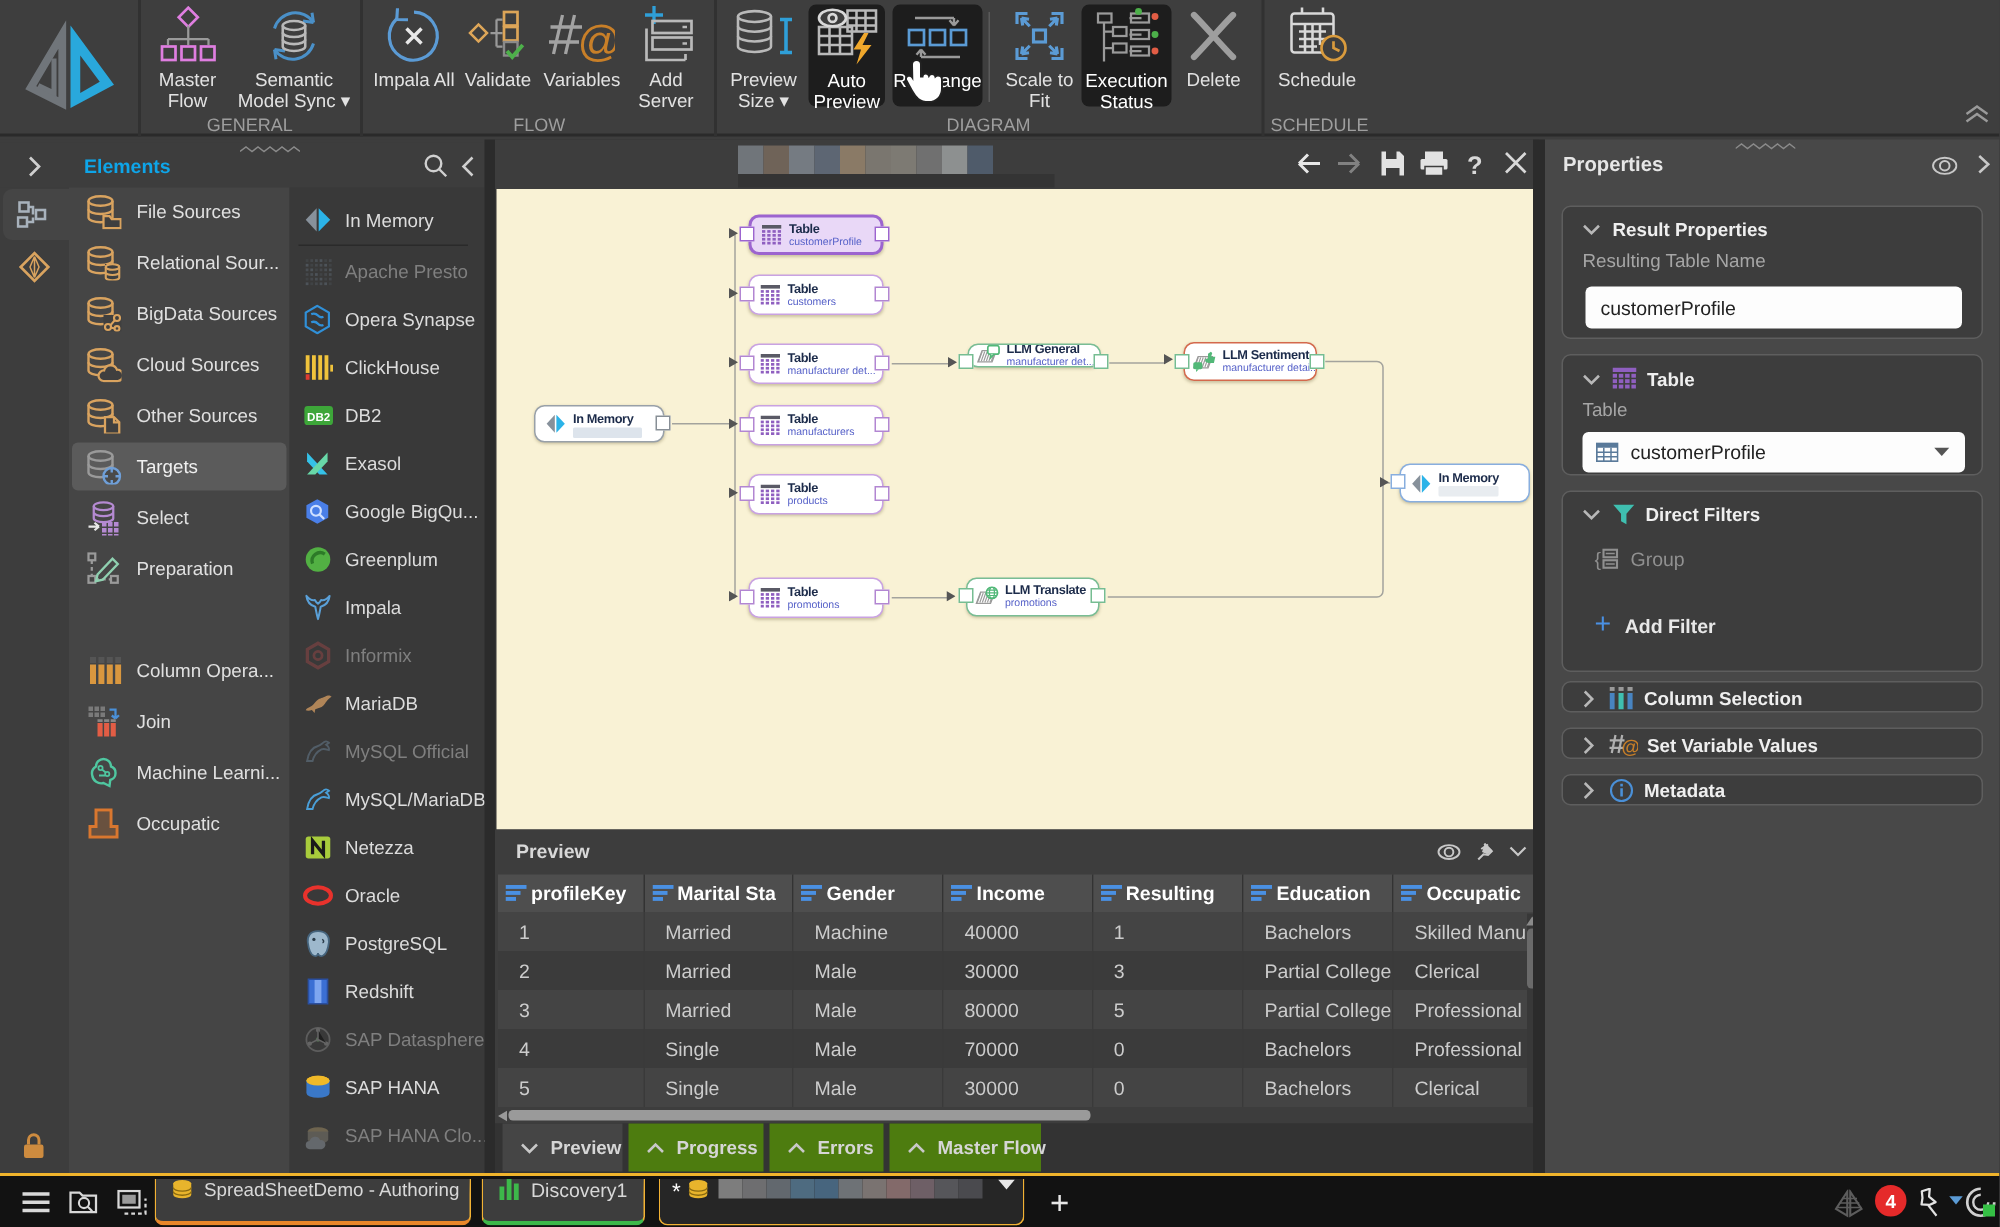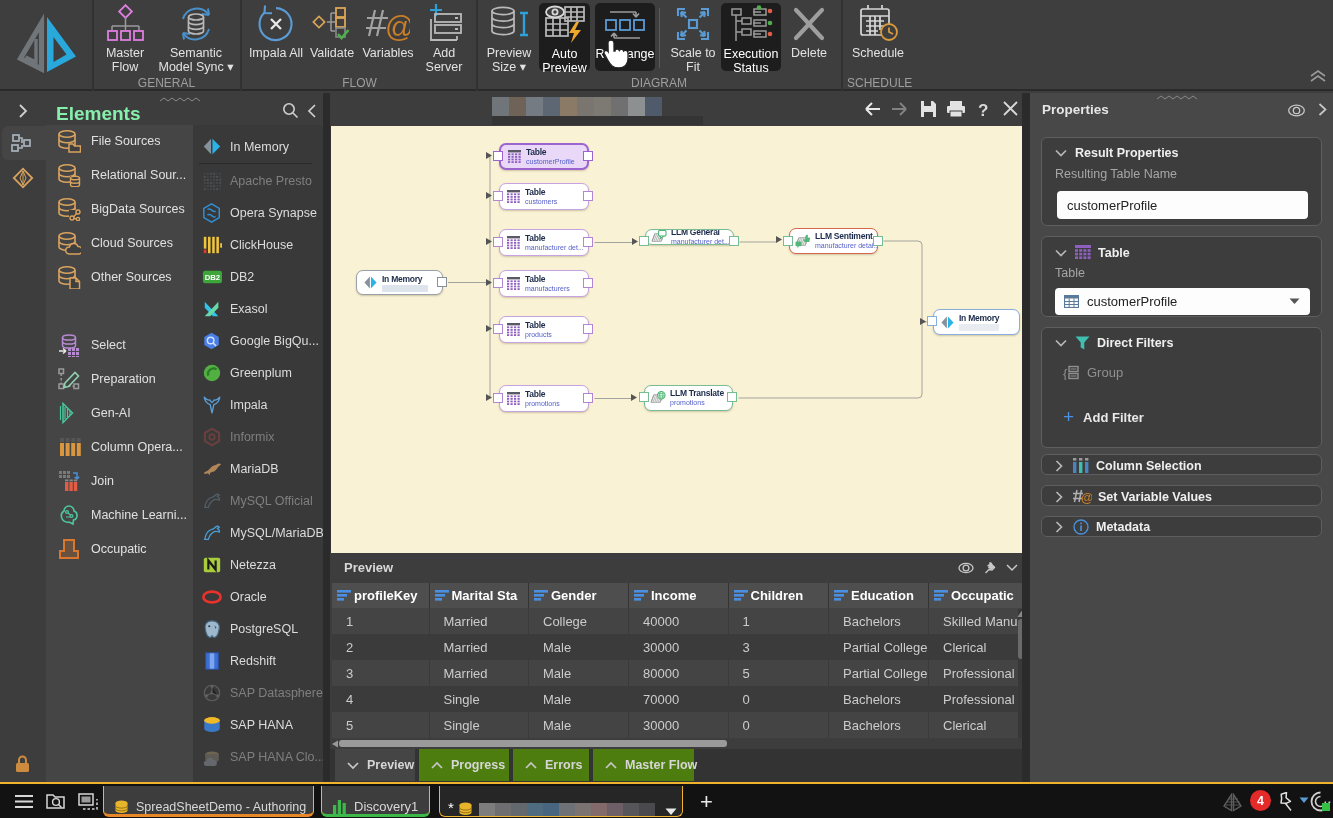--- a/index.html
+++ b/index.html
@@ -54,21 +54,21 @@
 .tab { position:absolute; top:0; height:32px; white-space:nowrap; background:#4d7c0f; color:#d6d6d6; font-size:12.5px; font-weight:bold; display:flex; align-items:center; }
 
 
 #rightpanel { position:absolute; left:1030px; top:93px; width:303px; height:689px; background:#484848; }
 .card { position:absolute; left:11px; width:281px; background:#3d3d3d; border:1px solid #5e5e5e; border-radius:6px; }
 .cardtitle { display:flex; align-items:center; color:#efefef; font-weight:bold; font-size:12.5px; }
 .graylab { color:#a6a6a6; font-size:12.5px; }
 
 
 #taskbar { position:absolute; left:0; top:782px; width:1333px; height:36px; background:#121212; border-top:2px solid #f0b42c; }
-.tbtn { position:absolute; top:2px; height:31px; display:flex; align-items:flex-end; color:#d8d8d8; font-size:13px; white-space:nowrap; overflow:hidden; }
+.tbtn { position:absolute; top:2px; height:31px; display:flex; align-items:flex-start; color:#d8d8d8; font-size:13px; white-space:nowrap; overflow:hidden; }
 </style>
 </head>
 <body>
 <div id="app">
   <div id="ribbon">
 
     <svg class="abs" style="left:13px;top:11px" width="68" height="66" viewBox="0 0 68 66">
       <path d="M28.5 12 L28.5 58 L7.5 47.5 Z" fill="none" stroke="#70757a" stroke-width="5.2" stroke-linejoin="miter"></path>
       <path d="M23 28 L23 51 L12.5 46" fill="none" stroke="#70757a" stroke-width="3.4"></path>
       <path d="M34 6 L34 61 L63 45.5 Z M40.5 26 L40.5 51 L53.5 43.5 Z" fill="#29a8dc" fill-rule="evenodd"></path>
@@ -268,21 +268,21 @@
     </svg>
   </div>
   <div id="leftpanel">
     <div id="lp-head">
       <svg class="abs" style="left:160px;top:2px" width="40" height="5" viewBox="0 0 40 5">
           <path d="M0 4 l4 -3 l4 3 l4 -3 l4 3 l4 -3 l4 3 l4 -3 l4 3 l4 -3 l4 3" stroke="#8a8a8a" stroke-width="1" fill="none"></path>
         </svg>
       <svg class="abs" style="left:17px;top:9px" width="12" height="14" viewBox="0 0 12 14">
           <path d="M3 1 L9 7 L3 13" stroke="#cfcfcf" stroke-width="1.8" fill="none"></path>
         </svg>
-      <div class="abs" style="left:56px;top:8px;font-size:19px;font-weight:bold;color:#86efac">Elements</div>
+      <div class="abs" style="left:56px;top:8px;font-size:13px;font-weight:bold;color:#0ea5e9">Elements</div>
       <svg class="abs" style="left:282px;top:7px" width="17" height="17" viewBox="0 0 17 17">
           <circle cx="7" cy="7" r="5.2" stroke="#d0d0d0" stroke-width="1.6" fill="none"></circle>
           <path d="M11 11 L15.5 15.5" stroke="#d0d0d0" stroke-width="1.6"></path>
         </svg>
       <svg class="abs" style="left:307px;top:9px" width="10" height="14" viewBox="0 0 10 14">
           <path d="M8 1 L2 7 L8 13" stroke="#cfcfcf" stroke-width="1.7" fill="none"></path>
         </svg>
     </div>
     <div id="lp-strip">
       <div class="abs" style="left:2px;top:1px;width:44px;height:34px;background:#454545;border-radius:6px 0 0 6px"></div>
@@ -348,20 +348,30 @@
         </div>
       <div class="catitem" style="top:136px">
           <svg class="cic" viewBox="0 0 24 24">
             <ellipse cx="10" cy="5" rx="8" ry="3.2" fill="none" stroke="#d9a35f" stroke-width="1.6"></ellipse>
             <path d="M2 5 v11 a8 3.2 0 0 0 16 0 v-11" fill="none" stroke="#d9a35f" stroke-width="1.6"></path>
             <path d="M2 10.5 a8 3.2 0 0 0 16 0" fill="none" stroke="#d9a35f" stroke-width="1.6"></path>
             <path d="M13 13 h6 l3.5 3.5 V24 h-9.5 Z" fill="#3f3f3f" stroke="#d9a35f" stroke-width="1.5"></path>
             <path d="M19 13 v3.5 h3.5" fill="none" stroke="#d9a35f" stroke-width="1.5"></path>
           </svg>
           <span>Other Sources</span>
+        </div>
+      <div class="catitem sel" style="top:170px">
+          <svg class="cic" viewBox="0 0 24 24">
+            <ellipse cx="10" cy="5" rx="8" ry="3.2" fill="none" stroke="#9a9a9a" stroke-width="1.6"></ellipse>
+            <path d="M2 5 v11 a8 3.2 0 0 0 16 0 v-11" fill="none" stroke="#9a9a9a" stroke-width="1.6"></path>
+            <path d="M2 10.5 a8 3.2 0 0 0 16 0" fill="none" stroke="#9a9a9a" stroke-width="1.6"></path>
+            <circle cx="17.5" cy="18.5" r="5.5" fill="#4a4a4a" stroke="#6f9fd8" stroke-width="1.6"></circle>
+            <path d="M17.5 13 v3 M17.5 21 v3 M12 18.5 h3 M20 18.5 h3" stroke="#6f9fd8" stroke-width="1.6"></path>
+          </svg>
+          <span>Targets</span>
         </div>
       <div class="catitem" style="top:204px">
           <svg class="cic" viewBox="0 0 24 24">
             <ellipse cx="12" cy="4.5" rx="6.5" ry="2.6" fill="none" stroke="#b58ad2" stroke-width="1.5"></ellipse>
             <path d="M5.5 4.5 v8 a6.5 2.6 0 0 0 13 0 v-8 M5.5 8.5 a6.5 2.6 0 0 0 13 0" fill="none" stroke="#b58ad2" stroke-width="1.5"></path>
             <path d="M2 18 h7 M9 18 l-3 -2.5 M9 18 l-3 2.5" stroke="#e8e8e8" stroke-width="1.5" fill="none"></path>
             <g fill="#b58ad2">
               <rect x="11" y="15" width="3" height="3"></rect>
               <rect x="15" y="15" width="3" height="3"></rect>
               <rect x="19" y="15" width="3" height="3"></rect>
@@ -379,27 +389,20 @@
           <svg class="cic" viewBox="0 0 24 24">
             <g fill="none" stroke="#9a9a9a" stroke-width="1.5">
               <rect x="2" y="2" width="4.5" height="4.5"></rect>
               <rect x="2" y="17" width="4.5" height="4.5"></rect>
               <rect x="17" y="17" width="4.5" height="4.5"></rect>
               <path d="M4.2 6.5 V17 M6.5 19.2 H17" stroke-dasharray="2.5 2"></path>
             </g>
             <path d="M8 16 L18 5.5 L21.5 9 L11.5 19.5 L7 20.5 Z" fill="none" stroke="#8fd0b0" stroke-width="1.6"></path>
           </svg>
           <span>Preparation</span>
-        </div>
-      <div class="catitem" style="top:272px">
-          <svg class="cic" viewBox="0 0 24 24">
-            <path d="M6 2.5 L6 21.5 L15.5 12 Z" fill="none" stroke="#49c79a" stroke-width="1.5"></path>
-            <path d="M8 6 L8 18 M10.5 8 L10.5 16 M13 10 L13 14 M3.5 5 L3.5 19" stroke="#49c79a" stroke-width="1.2"></path>
-          </svg>
-          <span>Gen-AI</span>
         </div>
       <div class="catitem" style="top:306px">
           <svg class="cic" viewBox="0 0 24 24">
             <g fill="#d9973f">
               <rect x="3" y="8" width="4" height="13"></rect>
               <rect x="8.6" y="8" width="4" height="13"></rect>
               <rect x="14.2" y="8" width="4" height="13"></rect>
               <rect x="19.8" y="8" width="4" height="13"></rect>
             </g>
             <g fill="#555">
@@ -1010,21 +1013,21 @@
           <div class="phead">
             <svg width="15" height="14" viewBox="0 0 15 14" style="margin:0 2px 0 5px;flex:none">
               <g fill="#4a90e2">
                 <rect x="0" y="1" width="14" height="2.6"></rect>
                 <rect x="0" y="5" width="10" height="2.6"></rect>
                 <rect x="0" y="9" width="7" height="2.6"></rect>
               </g>
             </svg>
             <span>Gender</span>
           </div>
-          <div class="pcell r1">College</div>
+          <div class="pcell r1">Machine</div>
           <div class="pcell r0">Male</div>
           <div class="pcell r1">Male</div>
           <div class="pcell r0">Male</div>
           <div class="pcell r1">Male</div>
         </div>
         <div class="pcol" style="left:298px;width:99.5px">
           <div class="phead">
             <svg width="15" height="14" viewBox="0 0 15 14" style="margin:0 2px 0 5px;flex:none">
               <g fill="#4a90e2">
                 <rect x="0" y="1" width="14" height="2.6"></rect>
@@ -1042,21 +1045,21 @@
         </div>
         <div class="pcol" style="left:397.5px;width:100.5px">
           <div class="phead">
             <svg width="15" height="14" viewBox="0 0 15 14" style="margin:0 2px 0 5px;flex:none">
               <g fill="#4a90e2">
                 <rect x="0" y="1" width="14" height="2.6"></rect>
                 <rect x="0" y="5" width="10" height="2.6"></rect>
                 <rect x="0" y="9" width="7" height="2.6"></rect>
               </g>
             </svg>
-            <span>Children</span>
+            <span>Resulting</span>
           </div>
           <div class="pcell r1">1</div>
           <div class="pcell r0">3</div>
           <div class="pcell r1">5</div>
           <div class="pcell r0">0</div>
           <div class="pcell r1">0</div>
         </div>
         <div class="pcol" style="left:498px;width:100px">
           <div class="phead">
             <svg width="15" height="14" viewBox="0 0 15 14" style="margin:0 2px 0 5px;flex:none">

